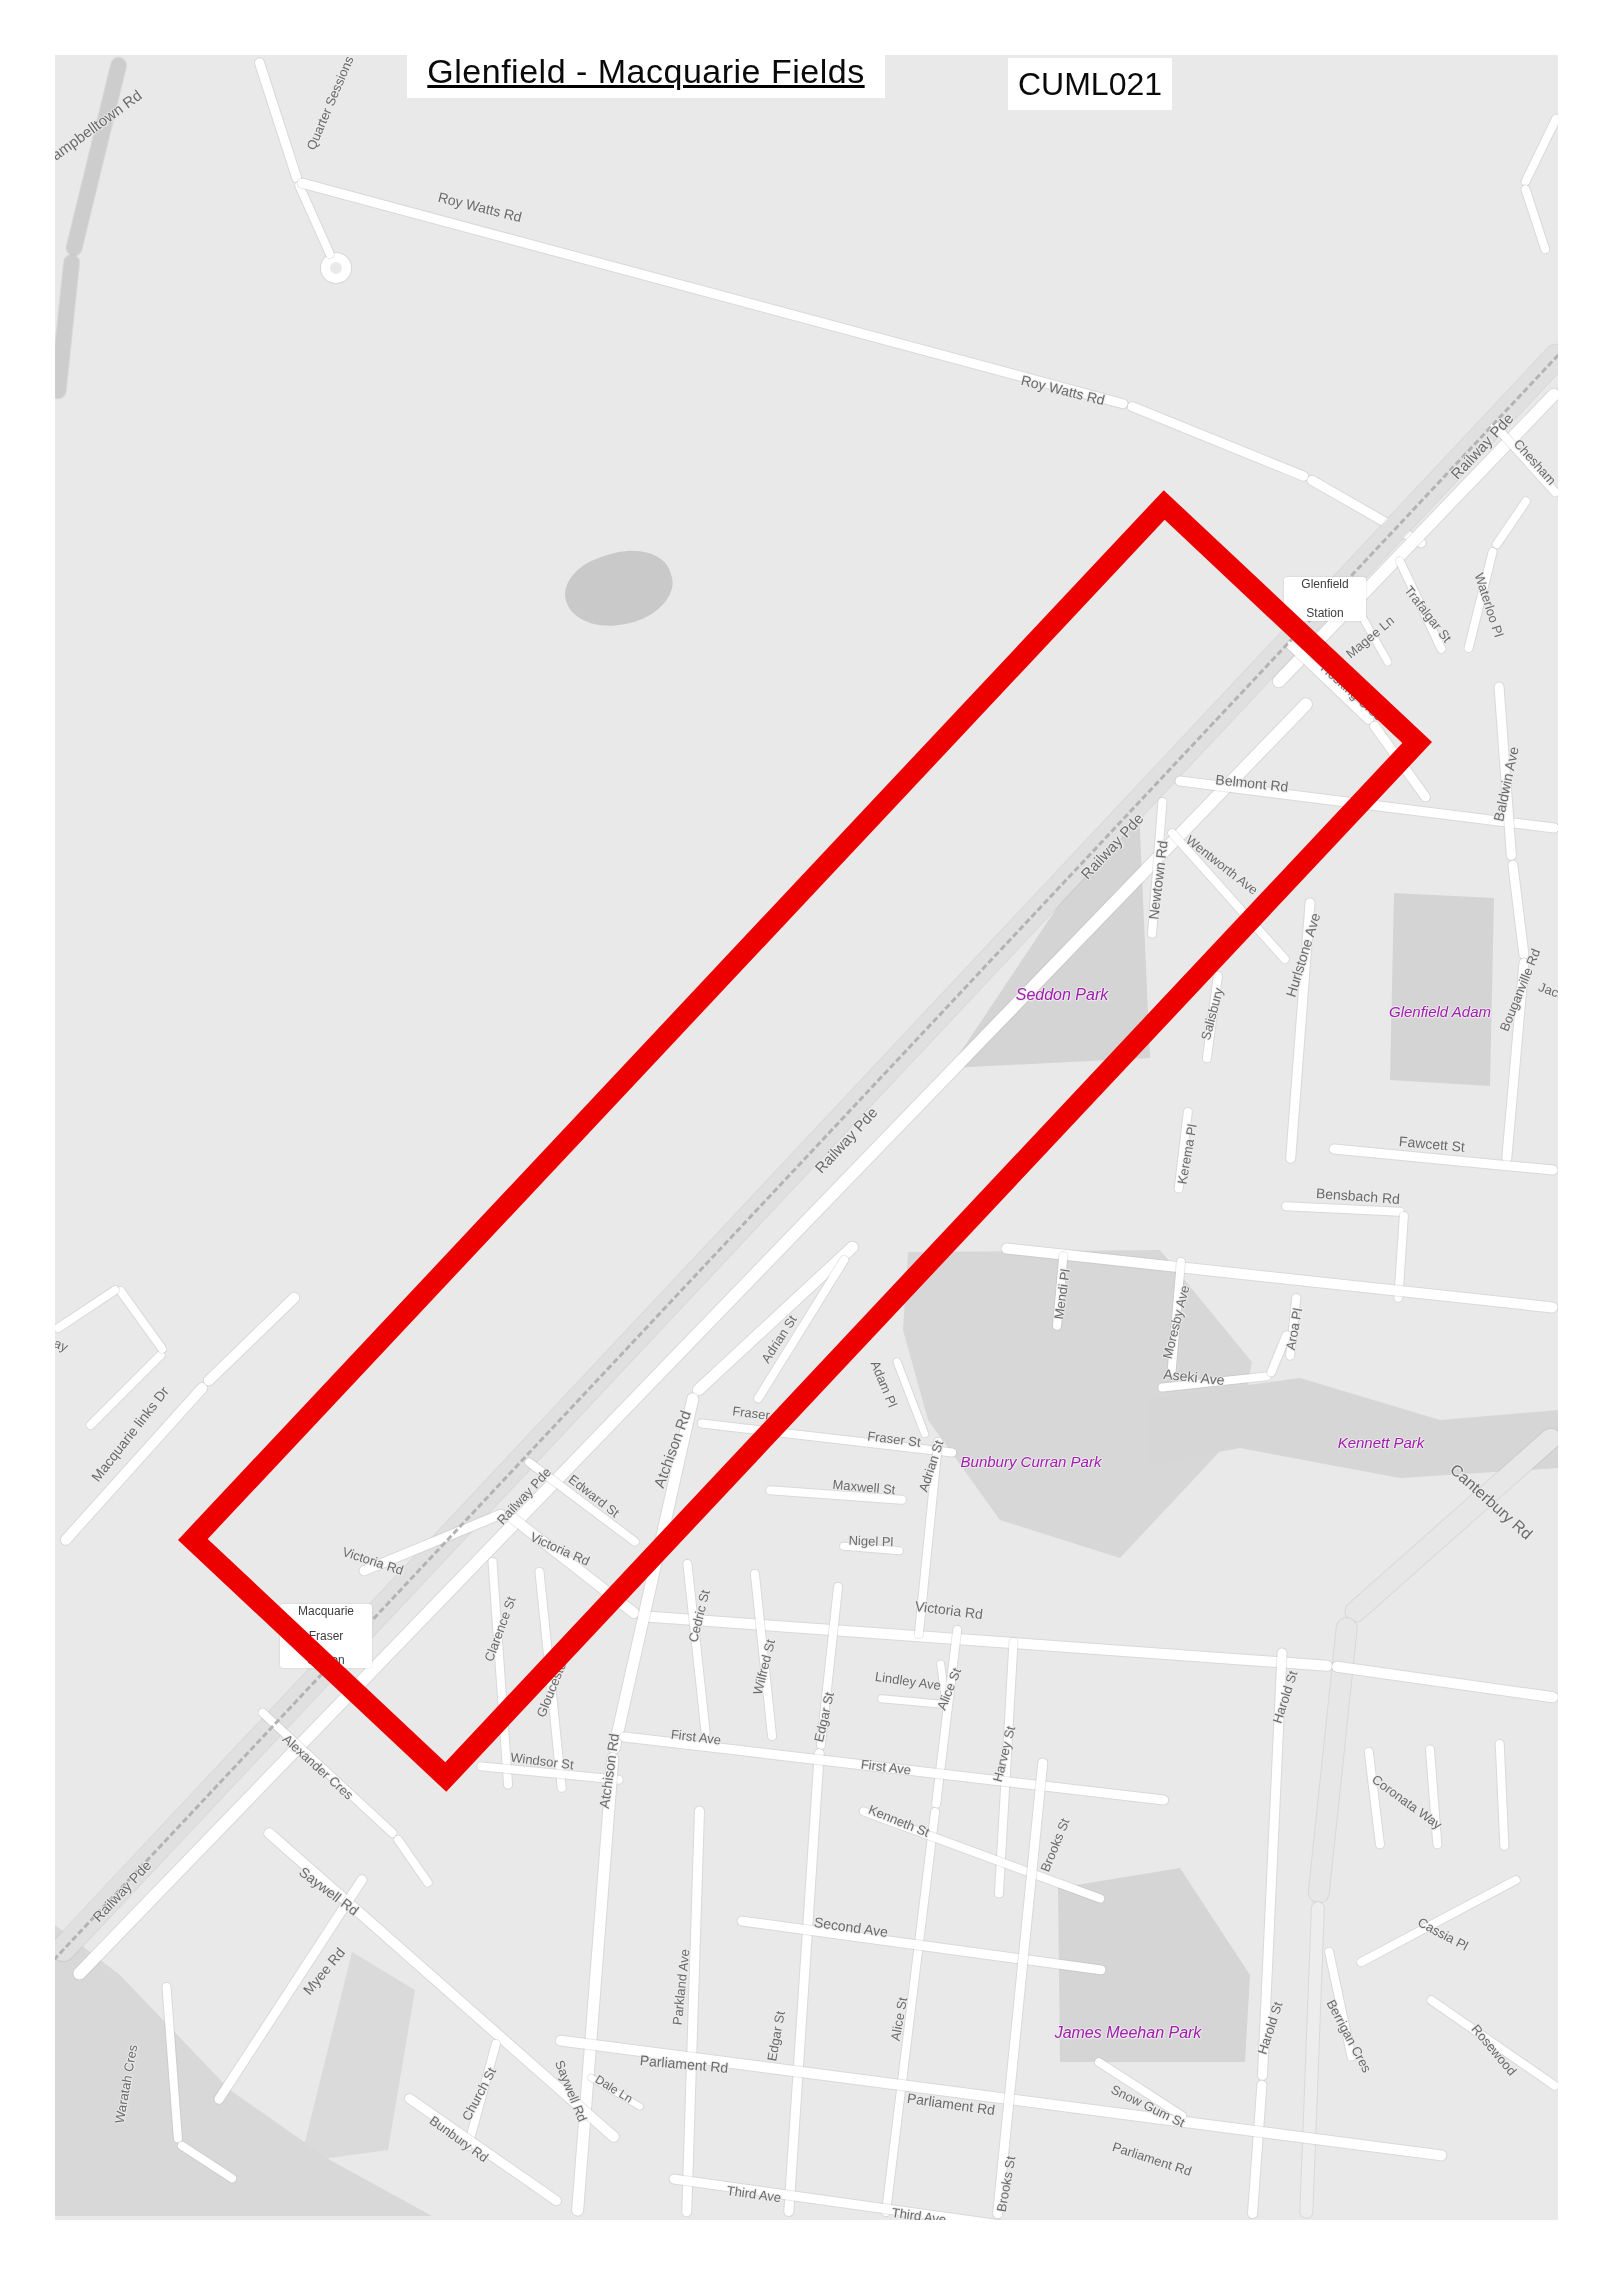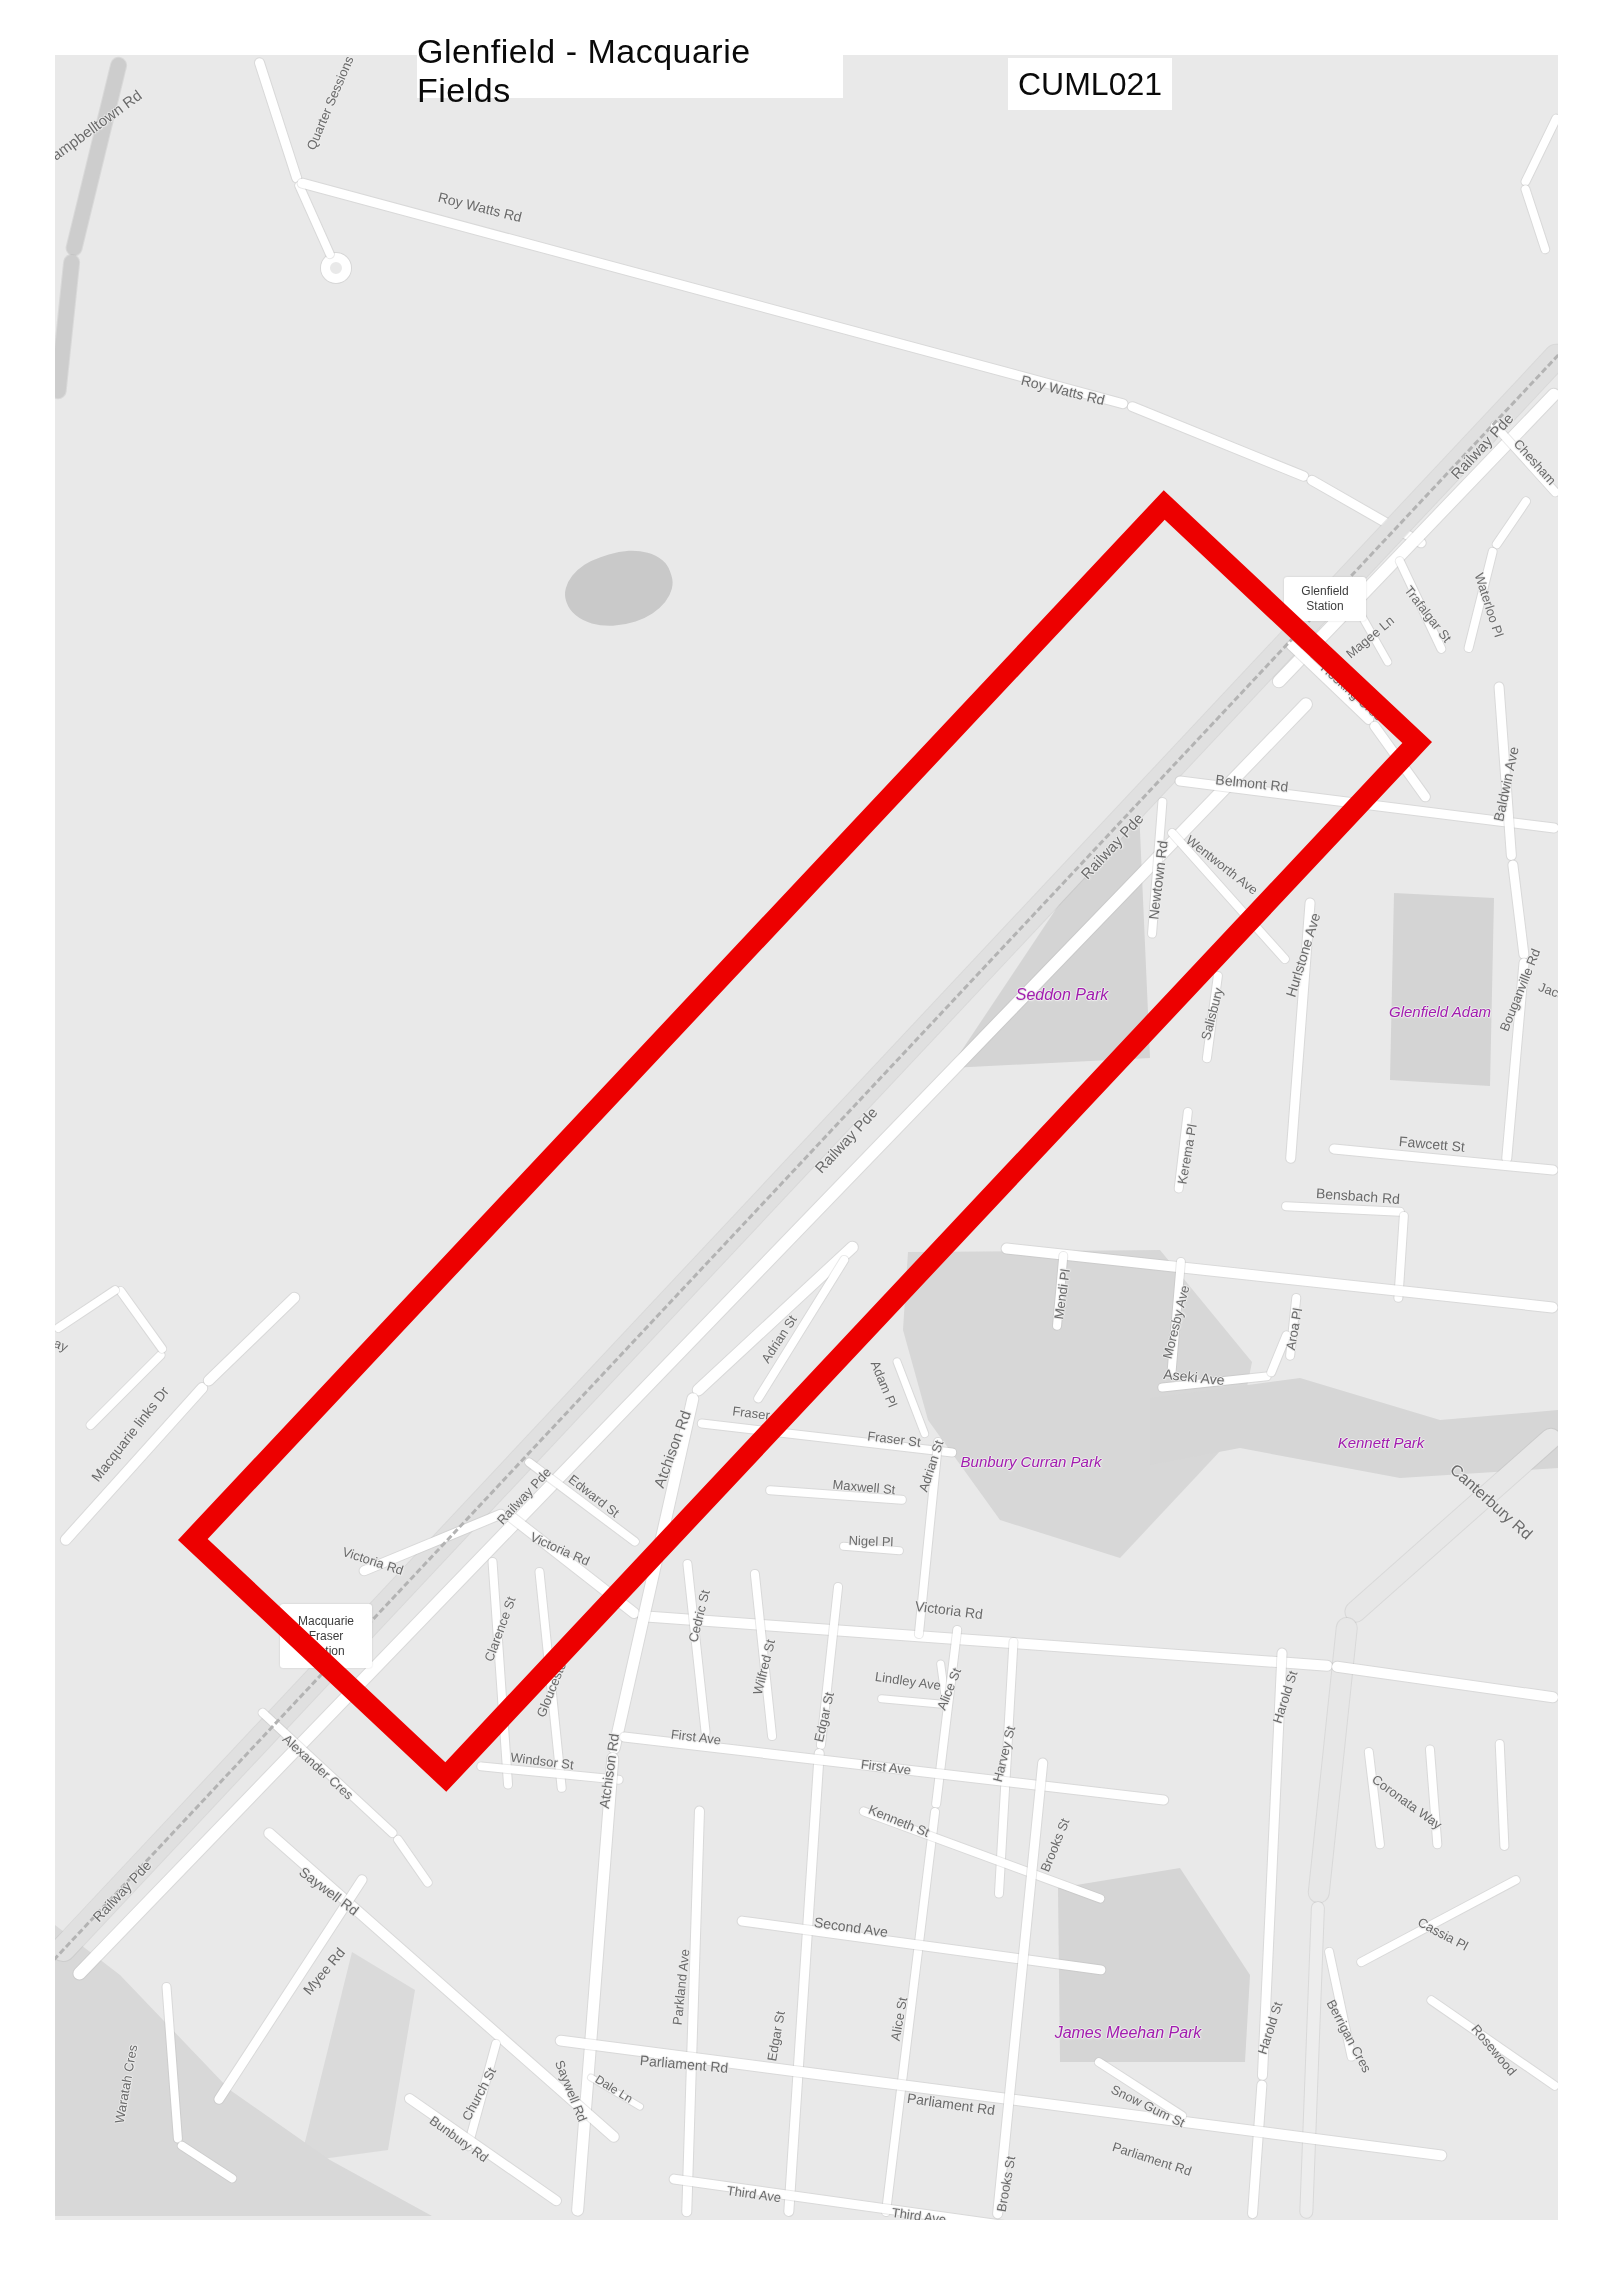--- a/index.html
+++ b/index.html
@@ -9,31 +9,31 @@
   #map{position:absolute;left:55px;top:55px;width:1503px;height:2165px;overflow:hidden;
        background:#e9e9e9;}
   #world{position:absolute;left:-55px;top:-55px;width:1614px;height:2283px;}
   .park-area{position:absolute;left:0;top:0;width:1614px;height:2283px;}
   .road{position:absolute;box-shadow:0 0 0 1px rgba(175,175,175,.28);}
   .slabel{position:absolute;color:#6a6a6a;font-weight:500;white-space:nowrap;
           text-shadow:1px 0 0 #ececec,-1px 0 0 #ececec,0 1px 0 #ececec,0 -1px 0 #ececec,1px 1px 2px #ececec;}
   .park-label{color:#a21caf;font-style:italic;font-weight:500;}
   .station{position:absolute;background:#ffffff;border-radius:3px;color:#3d3d3d;
            font-size:12px;font-weight:500;text-align:center;display:flex;flex-direction:column;
-           justify-content:center;line-height:1.25;box-shadow:0 0 2px rgba(0,0,0,.15);}
+           justify-content:space-between;line-height:1.25;box-shadow:0 0 2px rgba(0,0,0,.15);}
   #railway-dashes{position:absolute;left:-294px;top:1156px;width:2200px;height:0;
                   border-top:3px dashed #b3b3b3;transform:rotate(-46.85deg);}
   #highlight-rect{position:absolute;box-sizing:border-box;background:transparent;}
   #pond{position:absolute;left:565px;top:553px;width:108px;height:72px;background:#c9c9c9;
         border-radius:48% 55% 50% 62%;transform:rotate(-18deg);}
   #roundabout{position:absolute;left:321px;top:253px;width:12px;height:12px;border:9px solid #fff;
               border-radius:50%;box-shadow:0 0 0 1px rgba(175,175,175,.3);}
   
   .white-box{position:absolute;background:#ffffff;display:flex;align-items:center;justify-content:center;}
-  #title-box{left:417px;top:44px;width:426px;height:54px;}
+  #title-box{left:407px;top:44px;width:478px;height:54px;text-decoration:underline;}
   #title-box span{font-size:34px;color:#0a0a0a;letter-spacing:.5px;}
   #code-box{left:1008px;top:58px;width:164px;height:52px;}
   #code-box span{font-size:32px;color:#0a0a0a;}
   
   #logo{position:absolute;left:1176px;top:2066px;width:347px;height:149px;background:#fff;
         border:1px solid #d8d8d8;display:flex;align-items:center;}
   #logo-art{width:128px;height:128px;margin-left:8px;flex:0 0 auto;}
   #logo-textcol{display:flex;flex-direction:column;align-items:flex-start;margin-left:2px;}
   #logo-gdr{font-family:"Liberation Serif",serif;font-size:62px;color:#41454c;letter-spacing:4px;line-height:1;}
   #logo-rule{width:178px;border-top:1px solid #8e8e8e;margin:9px 0 7px 0;}

